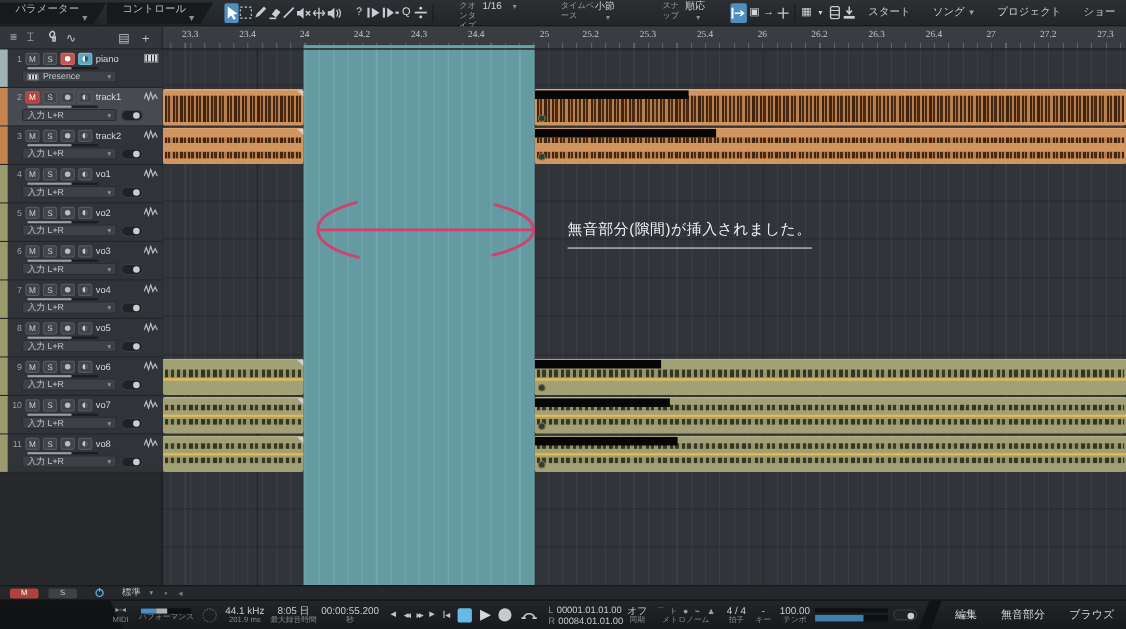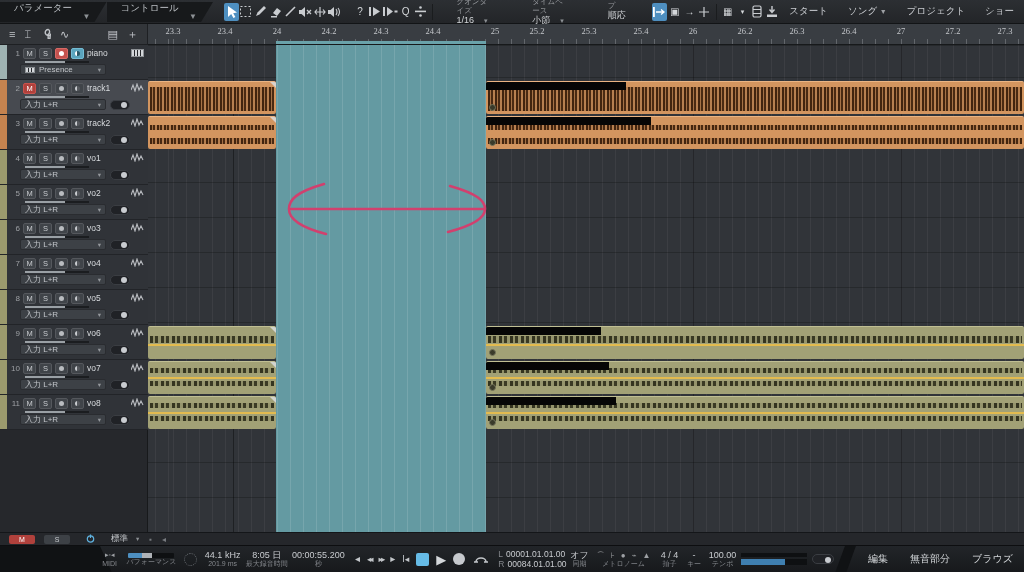--- a/index.html
+++ b/index.html
@@ -16,21 +16,21 @@
          color:#b9bdc1; font-size:9.5px; display:flex; align-items:flex-start;
          padding:0 18px 0 14px; clip-path:polygon(0 0,100% 0,calc(100% - 12px) 100%,0 100%); }
   .tab .caret { position:absolute; right:16px; bottom:1px; font-size:8px; color:#8d9195; }
   .tab:first-child { width:128px; }
   .tab:nth-child(2) { width:128px; }
   .toolgap { width:14px; }
   .tool { width:19px; height:18px; border-radius:2px; display:flex; align-items:center;
           justify-content:center; color:#d4d7da; font-size:10px; }
   .tool.sel { background:#4e8fc0; color:#fff; }
   .tool svg { display:block; }
-  .ddgroup { display:flex; flex-direction:column; justify-content:center; height:24px;
+  .ddgroup { display:flex; flex-direction:row; justify-content:center; height:24px;
              margin:0 20px; }
   .ddgroup .glabel { font-size:7.5px; color:#96999d; line-height:9px; }
   .ddgroup .gvalue { font-size:9px; color:#d2d5d8; line-height:10px; }
   .ddgroup .gvalue .caret { color:#8d9195; font-size:7px; margin-left:10px; }
   .vsep { width:1px; height:16px; background:#1a1c1e; margin:0 4px; }
   .rightbtn { color:#c9ccd0; font-size:9.5px; padding:0 10px; white-space:nowrap; }
   .rightbtn .caret { font-size:7px; color:#9da0a4; }
 
   
   #ruler-row { position:absolute; left:0; top:24px; width:1024px; height:21px; }
@@ -718,20 +718,21 @@
           </div>
         </div>
       <div id="gap-overlay" style="background-color: rgb(100, 154, 162);"></div>
       <svg id="gap-arrow" width="214" height="62">
         <g fill="none" stroke-width="2.6" stroke-linecap="round" stroke="#d1406e">
           <line x1="10" y1="31" x2="204" y2="31"></line>
           <path d="M44,6 C16,14 9,22 9,31 C9,40 19,49 46,56"></path>
           <path d="M170,8 C198,16 205,23 205,31 C205,39 195,47 168,54"></path>
         </g>
       </svg>
+      <div id="toast">無音部分(隙間)が挿入されました。</div>
     </div>
   </div>
 
   <div id="footerbar">
     <div class="fbtn red">M</div>
     <div class="fbtn">S</div>
     <span class="power">
       <svg width="9" height="9">
           <circle cx="4.5" cy="5" r="3.2" fill="none" stroke="#5fb2e0" stroke-width="1.2"></circle>
           <line x1="4.5" y1="0.5" x2="4.5" y2="4" stroke="#5fb2e0" stroke-width="1.2"></line>

